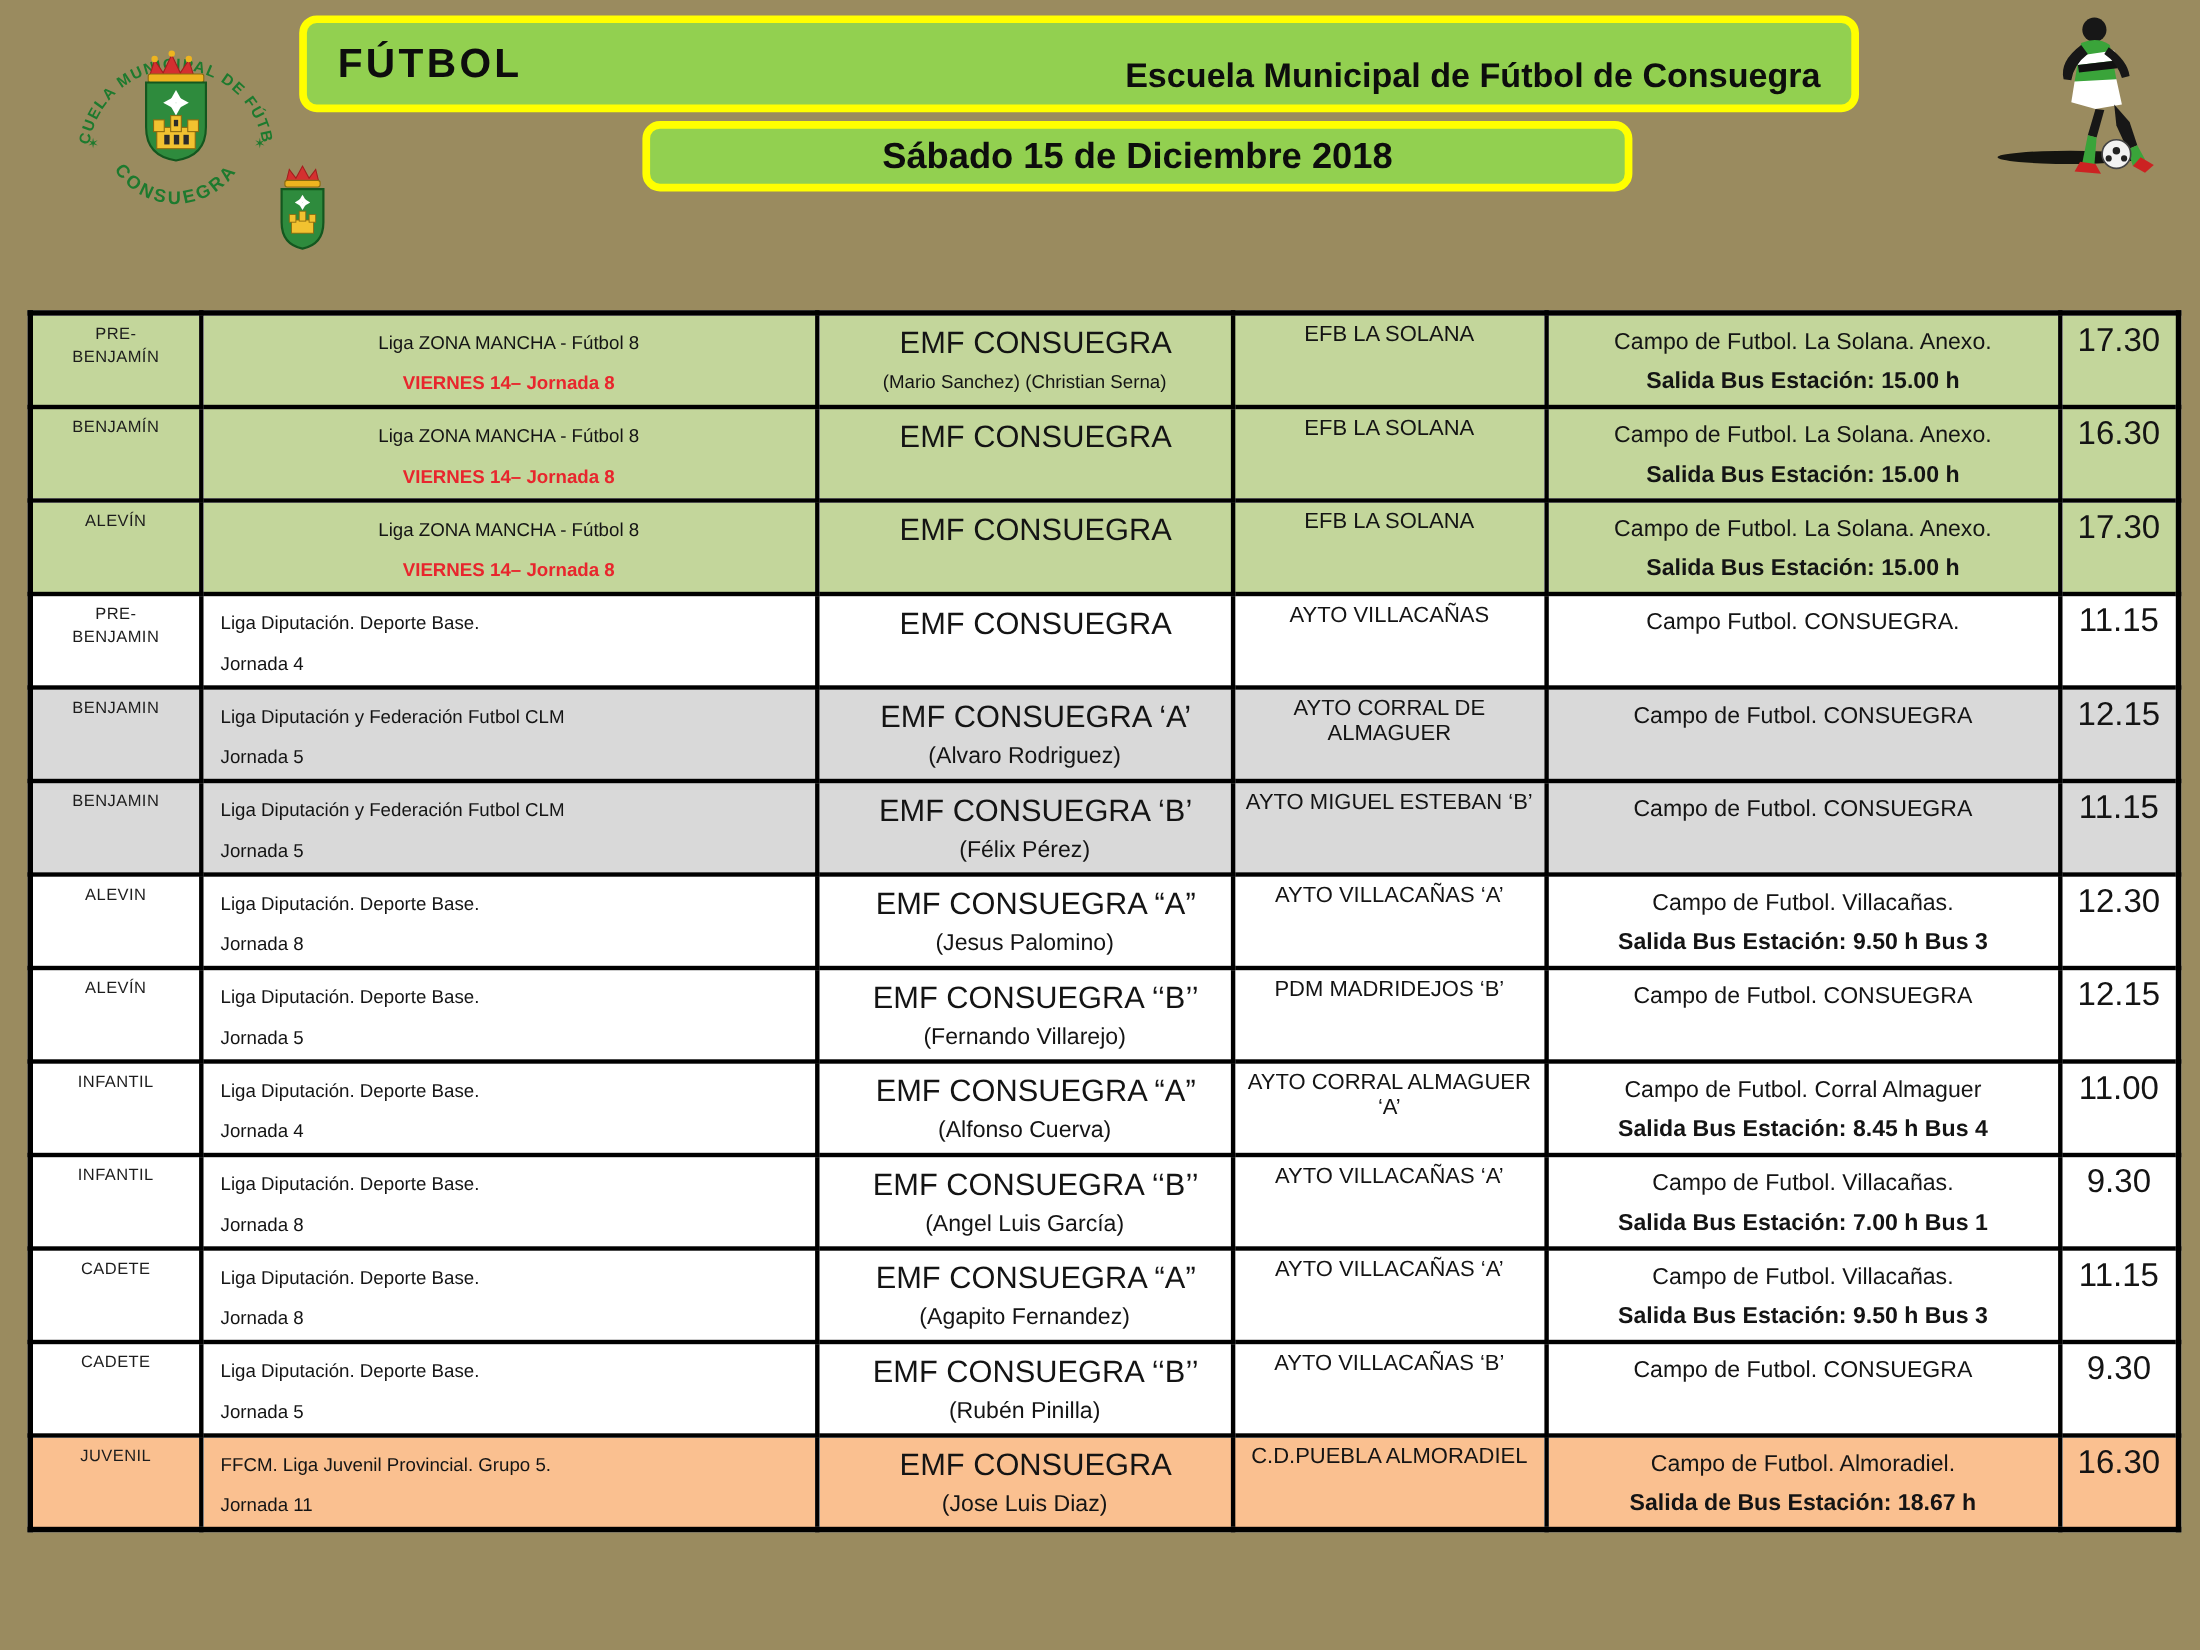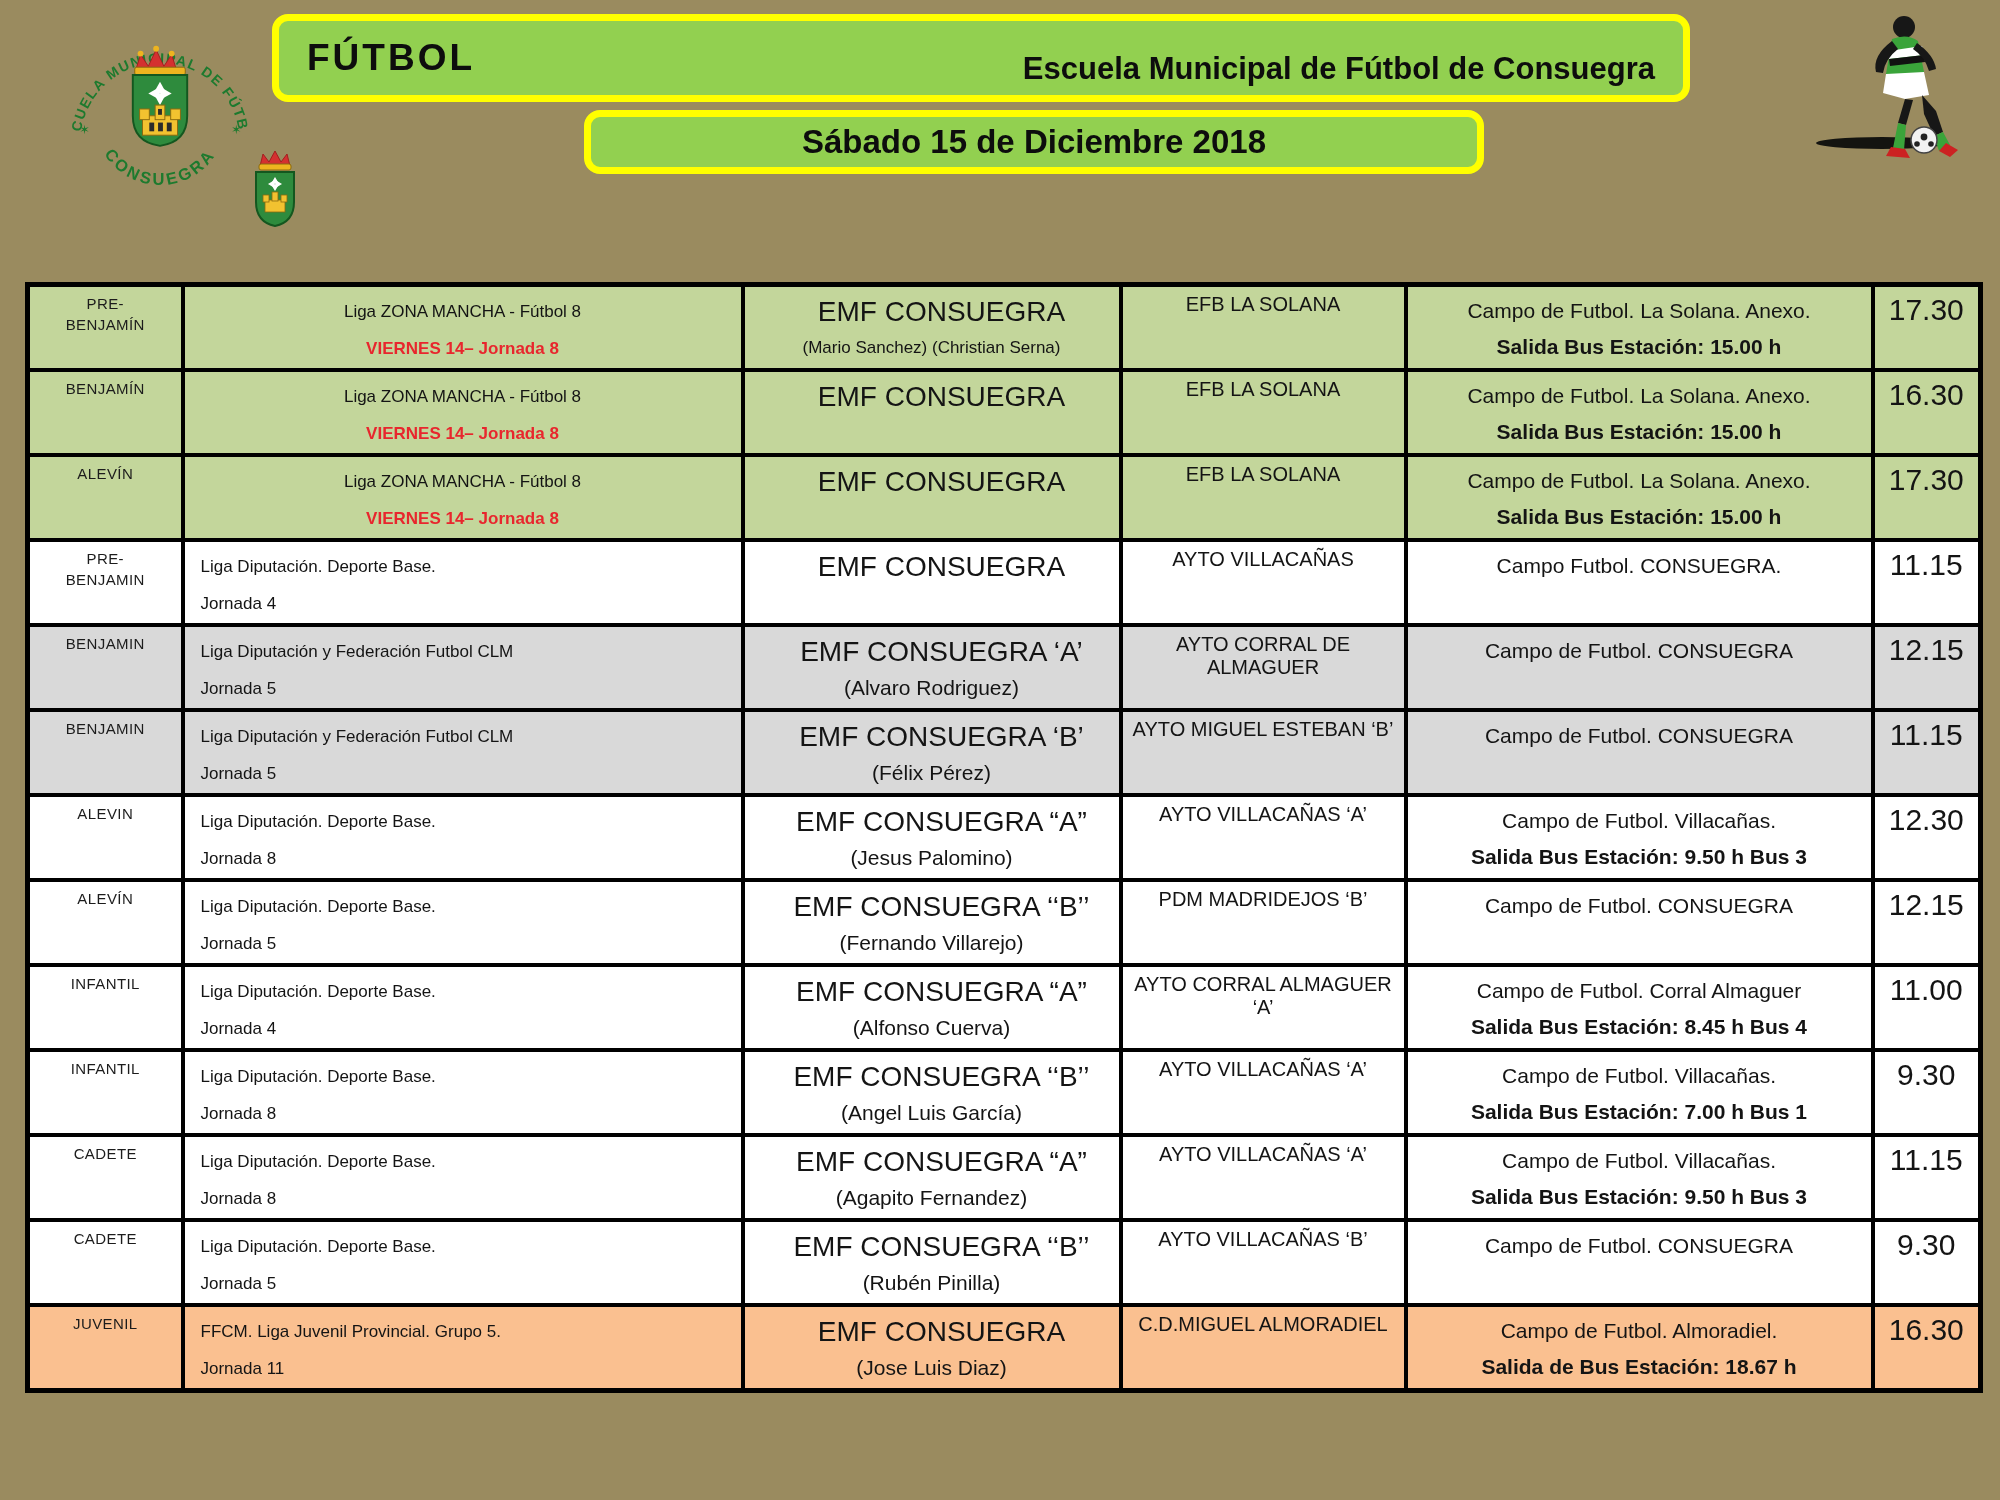--- a/index.html
+++ b/index.html
@@ -413,21 +413,21 @@
             <div class="catl">JUVENIL</div>
           </td>
       <td class="comp">
             <div class="cl">FFCM. Liga Juvenil Provincial.  Grupo 5.</div>
             <div class="cl">Jornada  11</div>
           </td>
       <td class="eq">
             <div class="el">EMF CONSUEGRA</div>
             <div class="sub">(Jose Luis Diaz)</div>
           </td>
-      <td class="riv">C.D.MIGUEL ALMORADIEL</td>
+      <td class="riv">C.D.PUEBLA ALMORADIEL</td>
       <td class="campo">
             <div class="fl">Campo de Futbol. Almoradiel.</div>
             <div class="fl red">Salida de Bus Estación: 18.67 h</div>
           </td>
       <td class="hora">16.30</td>
     </tr>
   </tbody>
     </table>
 
 </div>

